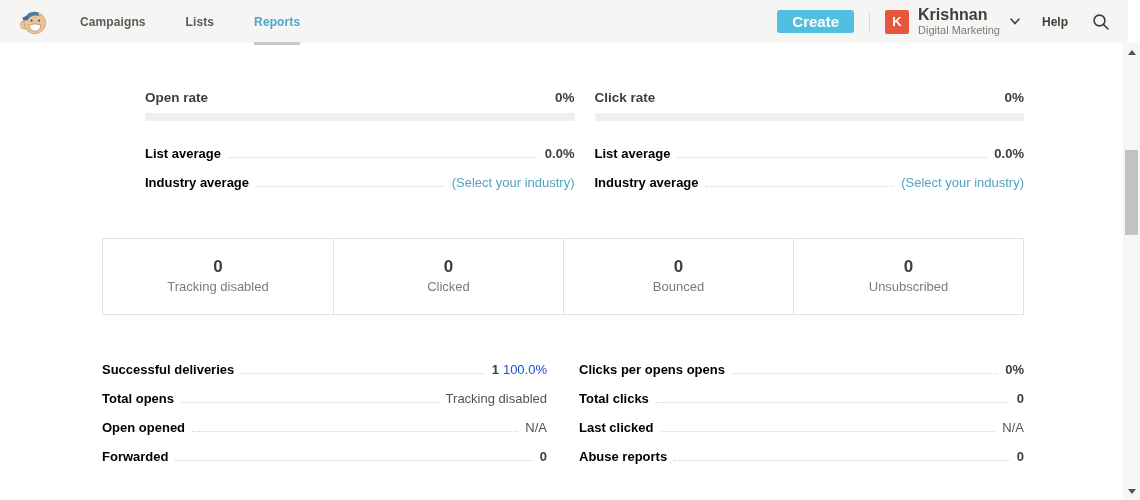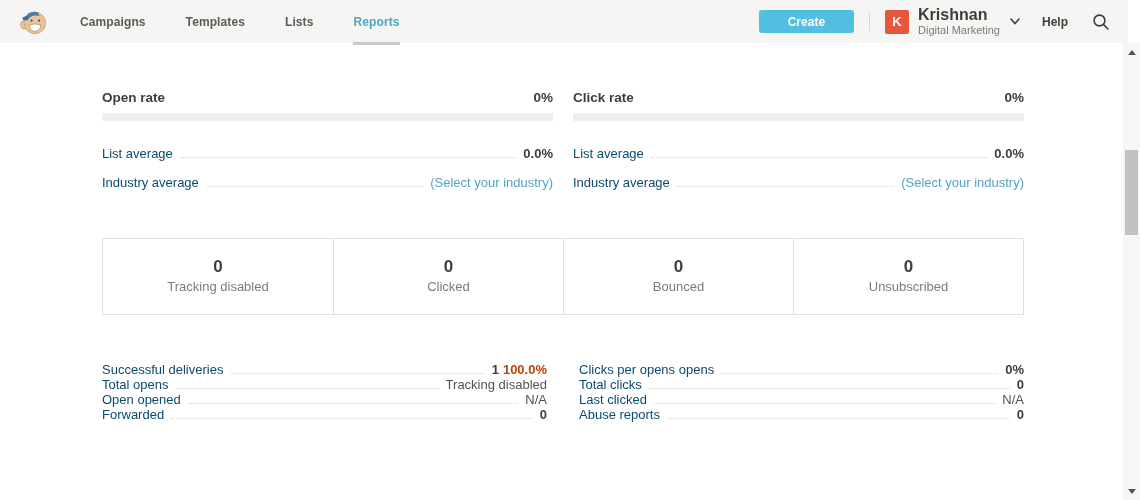--- a/index.html
+++ b/index.html
@@ -18,22 +18,22 @@
     font-size:12px; font-weight:700; color:#5d5a57; text-decoration:none;
     margin-right:40px; cursor:pointer; letter-spacing:.1px;
   }
   .nav-item.active { color:#4fa5c7; }
   .nav-item.active::after {
     content:""; position:absolute; left:0; right:0; bottom:-2px; height:3px;
     background:#c9c9c6;
   }
   .nav-right { margin-left:auto; display:flex; align-items:center; }
   .create-btn {
-    height:23px; padding:0 29px; border:none; border-radius:3px;
-    background:#51bfe0; color:#fff; font-size:12px; font-weight:700;
+    height:23px; padding:0 15px; border:none; border-radius:3px;
+    background:#51bfe0; color:#fff; font-size:15px; font-weight:700;
     font-family:"Liberation Sans", sans-serif; cursor:pointer;
   }
   .v-divider { width:1px; height:18px; background:#d8d6d3; margin:0 15px; }
   .avatar {
     width:24px; height:24px; border-radius:2px; background:#e8573d; color:#fff;
     font-size:13px; font-weight:700; display:flex; align-items:center;
     justify-content:center; cursor:pointer;
   }
   .user-meta { margin-left:9px; cursor:pointer; line-height:1.15; }
   .user-name { font-size:16px; font-weight:700; color:#403d3a; }
@@ -44,48 +44,48 @@
     text-decoration:none; cursor:pointer;
   }
   .search { margin-left:24px; margin-right:6px; cursor:pointer; display:flex; align-items:center; }
 
   
   .content { position:absolute; top:43px; left:102px; width:922px; }
   .two-col { display:flex; }
   .col { width:451px; }
   .col + .col { margin-left:20px; }
 
-  .rates { margin-top:47px; }
+  .rates { margin-top:47px;margin-left:43px; }
   .rate-head { display:flex; justify-content:space-between; align-items:baseline; }
   .rate-title { font-size:13.5px; font-weight:700; color:#403d3a; }
   .rate-value { font-size:13.5px; font-weight:700; color:#403d3a; }
   .rate-bar { margin-top:8px; height:8px; background:#f0efed; border-radius:1px; }
 
   .stat-row { display:flex; align-items:flex-end; font-size:13px; }
-  .stat-label { color:#0c4a6e; white-space:nowrap; }
+  .stat-label { color:#000000; white-space:nowrap;font-weight:bold; }
   .leader { flex:1; border-bottom:1px dotted #d8d6d3; margin:0 7px 3px 7px; }
   .stat-value { white-space:nowrap; color:#56534f; }
   .stat-value.bold { font-weight:700; color:#403d3a; }
   .stat-value.link { color:#55a3c0; cursor:pointer; text-decoration:none; }
-  .stat-suffix { color:#c2410c; font-weight:700; margin-left:4px; }
+  .stat-suffix { color:#1d4ed8; font-weight:400; margin-left:4px; }
 
   .avg-1 { margin-top:25px; }
   .avg-2 { margin-top:14px; }
 
   .counters {
     margin-top:48px; display:grid; grid-template-columns:repeat(4,1fr);
     border:1px solid #e2e0dd; height:77px; background:#fff;
   }
   .counter { text-align:center; padding-top:18px; }
   .counter + .counter { border-left:1px solid #e2e0dd; }
   .counter-value { font-size:17px; font-weight:700; color:#403d3a; line-height:1.2; }
   .counter-label { font-size:13px; color:#7e7b77; margin-top:2px; }
 
   .details { margin-top:47px;gap:12px; }
-  .details .stat-row + .stat-row { }
+  .details .stat-row + .stat-row { margin-top:14px; }
 
   
   .scrollbar {
     position:absolute; top:43px; right:0; width:17px; height:457px;
     background:#f6f6f6;
   }
   .sb-arrow { position:absolute; left:0; width:17px; height:14px;
               display:flex; align-items:center; justify-content:center; cursor:pointer; }
   .sb-arrow.up { top:2px; }
   .sb-arrow.down { bottom:2px; }
@@ -106,21 +106,20 @@
       <circle cx="18" cy="17" r="11.5" fill="#e9c49b" stroke="#c79c6d" stroke-width="0.8"></circle>
       <path d="M7.5 13 Q10 3.5 21 5.5 L23 9.5 Q13 7.5 9.5 15 Z" fill="#4a7ca3"></path>
       <path d="M4.5 11.5 L10 9 L11.5 12.5 L6 14.5 Z" fill="#3e6b90"></path>
       <path d="M12 19 Q18 17 24.5 19 Q24 25.5 18 26 Q12.5 25.5 12 19" fill="#fff" stroke="#b08d60" stroke-width="0.8"></path>
       <circle cx="14.5" cy="14.5" r="1.1" fill="#5a4328"></circle>
       <circle cx="22.5" cy="14.5" r="1.1" fill="#5a4328"></circle>
     </svg>
   </div>
   <div class="nav">
     <a class="nav-item">Campaigns</a>
-    <a class="nav-item">Templates</a>
     <a class="nav-item">Lists</a>
     <a class="nav-item active">Reports</a>
   </div>
   <div class="nav-right">
     <button class="create-btn">Create</button>
     <div class="v-divider"></div>
     <div class="avatar">K</div>
     <div class="user-meta">
       <div class="user-name">Krishnan</div>
       <div class="user-org">Digital Marketing</div>

